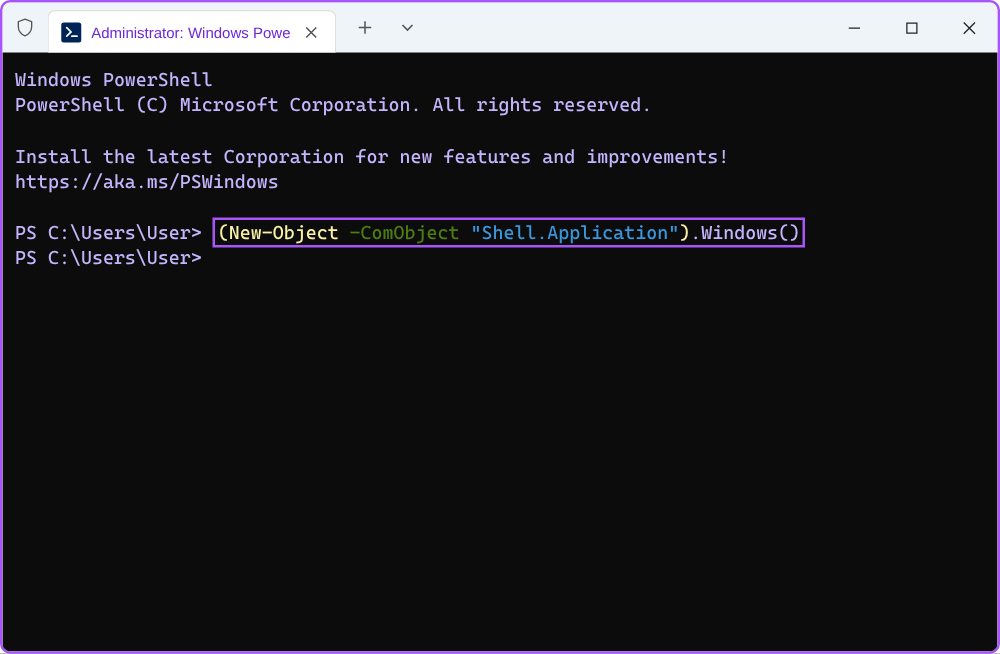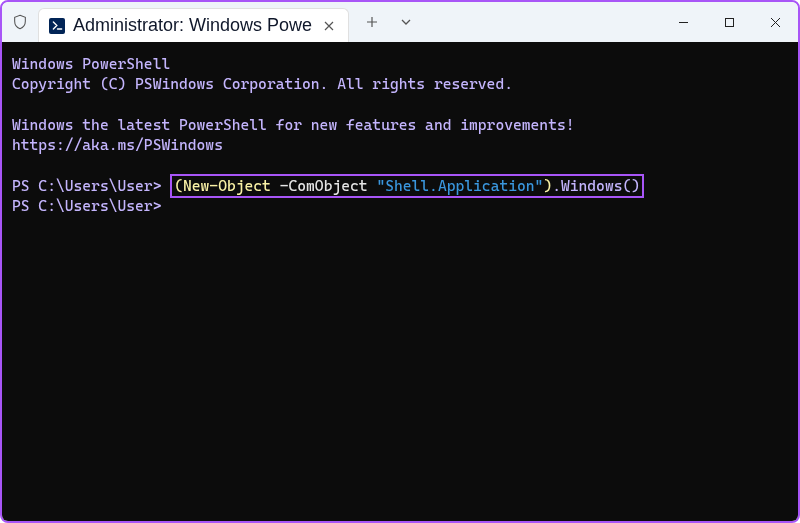--- a/index.html
+++ b/index.html
@@ -47,22 +47,22 @@
       background: #012456;
       border-radius: 2px;
       display: flex;
       align-items: center;
       justify-content: center;
       color: #ffffff;
       font-size: 10px;
       font-weight: bold;
     }
     .tab-title {
-      font-size: 18px;
-      color: #0f172a;
+      font-size: 12px;
+      color: #6d28d9;
       flex: 1;
       white-space: nowrap;
       overflow: hidden;
     }
     .tab-close {
       width: 18px;
       height: 18px;
       display: flex;
       align-items: center;
       justify-content: center;
@@ -104,21 +104,21 @@
       padding: 12px 10px;
       font-family: "Cascadia Mono", "Consolas", monospace;
       font-size: 15px;
       line-height: 1.35;
       color: #cccccc;
       white-space: pre-wrap;
       overflow: hidden;
     }
     .t-white { color: #c4b5fd; }
     .t-yellow { color: #f9f1a5; }
-    .t-gray { color: #e5e5e5; }
+    .t-gray { color: #4d7c0f; }
     .t-cyan { color: #3a96dd; }
     .hl {
       border: 2px solid #a855f7;
       display: inline;
       padding: 1px 2px;
     }
     .shield-svg { width: 16px; height: 16px; }
   </style>
 </head>
 <body>
@@ -168,18 +168,18 @@
     </div>
     <div class="win-btn close">
       <svg width="11" height="11" viewBox="0 0 11 11">
           <path d="M1 1 L10 10 M10 1 L1 10" stroke="currentColor" stroke-width="1"></path>
         </svg>
     </div>
   </div>
 </div>
 
 <div class="terminal"><span class="t-white">Windows PowerShell</span>
-<span class="t-white">Copyright (C) PSWindows Corporation. All rights reserved.</span>
+<span class="t-white">PowerShell (C) Microsoft Corporation. All rights reserved.</span>
 
-<span class="t-white">Windows the latest PowerShell for new features and improvements! https://aka.ms/PSWindows</span>
+<span class="t-white">Install the latest Corporation for new features and improvements! https://aka.ms/PSWindows</span>
 
 <span class="t-white">PS C:\Users\User&gt; </span><span class="hl"><span class="t-yellow">(</span><span class="t-yellow">New-Object</span><span> </span><span class="t-gray">-ComObject</span><span> </span><span class="t-cyan">"Shell.Application"</span><span class="t-yellow">)</span><span class="t-white">.Windows()</span></span>
 <span class="t-white">PS C:\Users\User&gt; </span></div>
 
 </body></html>

